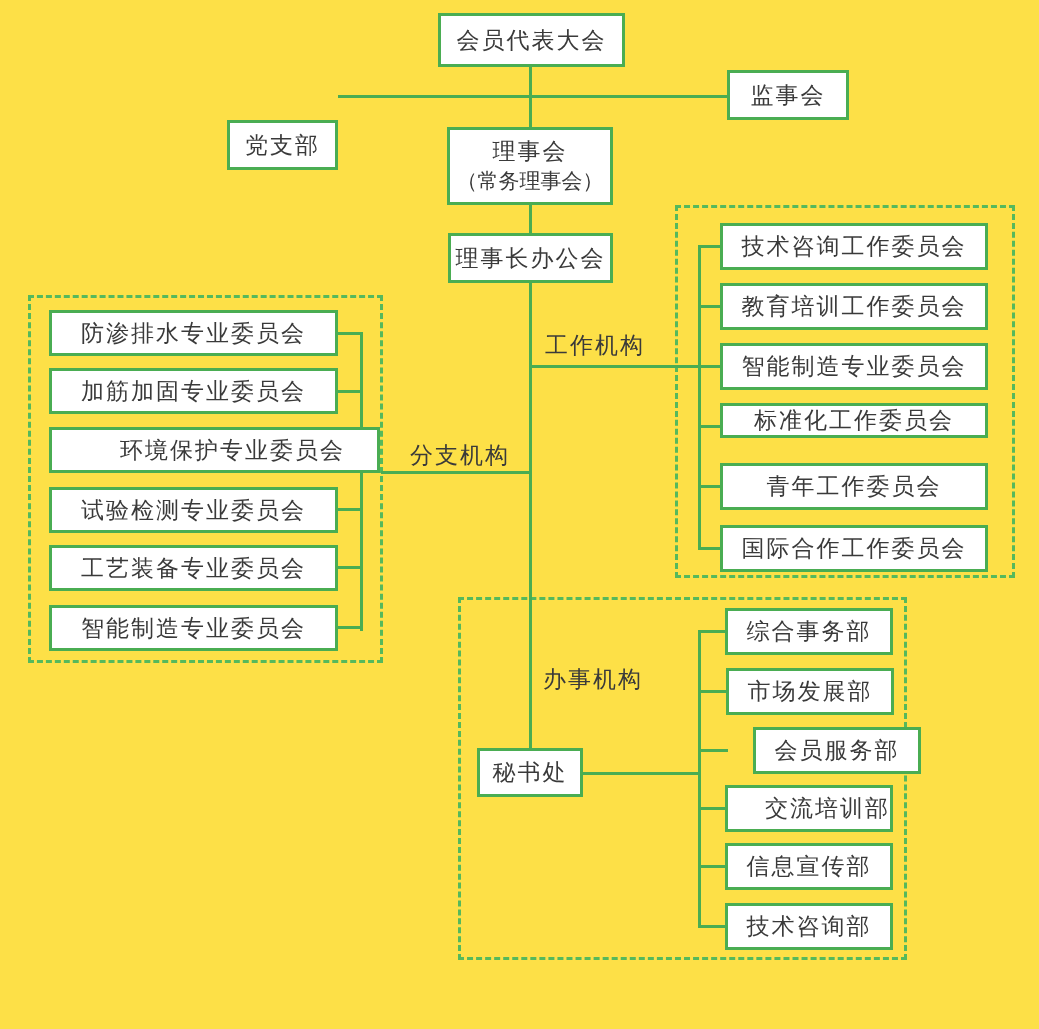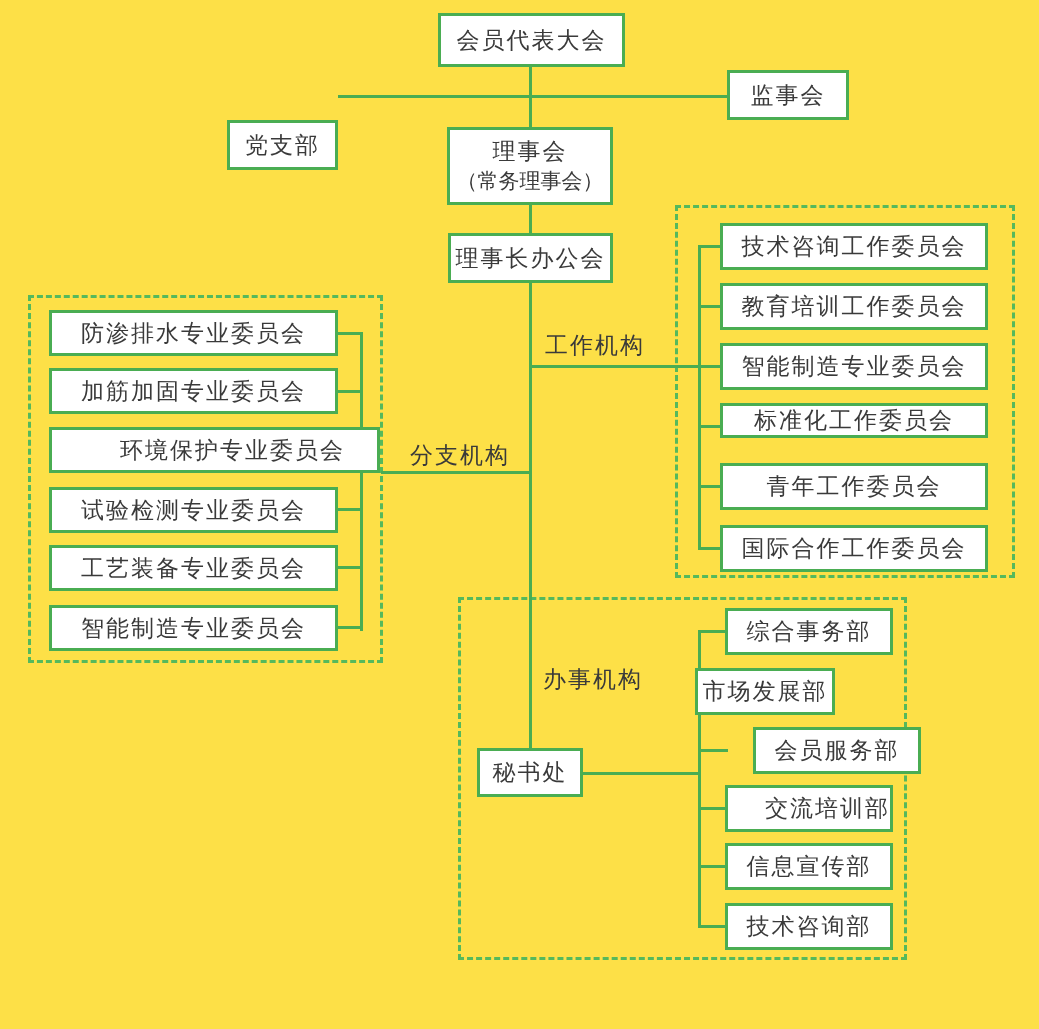--- a/index.html
+++ b/index.html
@@ -90,19 +90,19 @@
   <div class="box" style="left:49px;top:605px;width:289px;height:46px;">智能制造专业委员会</div>
 
   <div class="box" style="left:720px;top:223px;width:268px;height:47px;">技术咨询工作委员会</div>
   <div class="box" style="left:720px;top:283px;width:268px;height:47px;">教育培训工作委员会</div>
   <div class="box" style="left:720px;top:343px;width:268px;height:47px;">智能制造专业委员会</div>
   <div class="box" style="left:720px;top:403px;width:268px;height:35px;">标准化工作委员会</div>
   <div class="box" style="left:720px;top:463px;width:268px;height:47px;">青年工作委员会</div>
   <div class="box" style="left:720px;top:525px;width:268px;height:47px;">国际合作工作委员会</div>
 
   <div class="box" style="left:725px;top:608px;width:168px;height:47px;">综合事务部</div>
-  <div class="box" style="left:695px;top:668px;width:140px;height:47px;font-family:Liberation Mono, monospace;">市场发展部</div>
+  <div class="box" style="left:726px;top:668px;width:168px;height:47px;font-family:Liberation Mono, monospace;">市场发展部</div>
   <div class="box" style="left:753px;top:727px;width:168px;height:47px;">会员服务部</div>
   <div class="box" style="left:725px;top:785px;width:168px;height:47px;padding-left:37px;">交流培训部</div>
   <div class="box" style="left:725px;top:843px;width:168px;height:47px;">信息宣传部</div>
   <div class="box" style="left:725px;top:903px;width:168px;height:47px;">技术咨询部</div>
 
 </div>
 
 </body></html>

